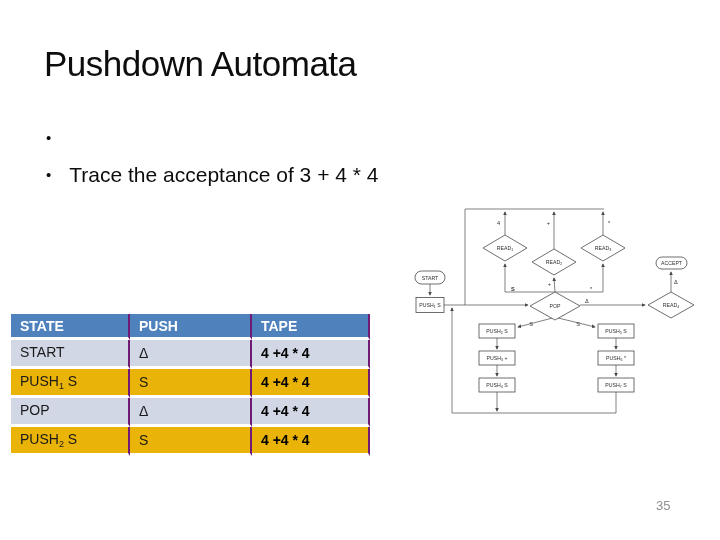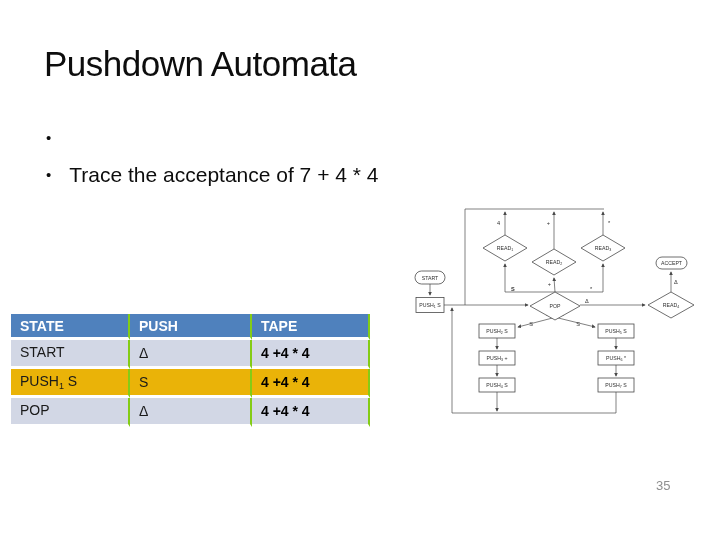--- a/index.html
+++ b/index.html
@@ -13,33 +13,33 @@
   }
   .bullets{position:absolute;left:46px;top:126px;}
   .bullet-row{display:flex;align-items:flex-start;margin-bottom:13px;}
   .bullet-dot{font-size:15px;line-height:24px;margin-right:18px;color:#0d0d0d;}
   .bullet-text{font-size:21px;line-height:24px;color:#0d0d0d;}
   table.trace{
     position:absolute;left:11px;top:314px;border-collapse:separate;border-spacing:0;
     font-size:14px;table-layout:fixed;width:359px;
   }
   table.trace th,table.trace td{
-    border-right:2px solid #84cc16;border-bottom:3px solid #ffffff;
+    border-right:2px solid #701a75;border-bottom:3px solid #ffffff;
     padding:0 0 0 9px;text-align:left;vertical-align:middle;white-space:nowrap;
   }
   table.trace th{
     background:#4f81bd;color:#ffffff;font-weight:bold;height:23px;font-size:14px;
   }
   table.trace td{height:26px;color:#1a1a1a;}
   table.trace tr.dark td{background:#d2d7e5;}
   table.trace tr.light td{background:#eab308;}
   table.trace td.tape{font-weight:bold;color:#000;}
   sub.cellsub{font-size:9px;vertical-align:-3px;}
   .page-number{
-    position:absolute;left:656px;top:478px;font-size:13px;color:#8f8f8f;
+    position:absolute;left:656px;top:498px;font-size:13px;color:#8f8f8f;
   }
   svg.pda{position:absolute;left:400px;top:195px;}
   svg.pda text{font-family:"Liberation Sans",sans-serif;fill:#2e2e2e;}
   .nodetext{font-size:5.2px;}
   .edgetext{font-size:5.6px;}
   .shape{fill:#ffffff;stroke:#4a4a4a;stroke-width:0.8;}
   .wire{fill:none;stroke:#4a4a4a;stroke-width:0.7;}
 </style>
 </head>
 <body>
@@ -47,21 +47,21 @@
 <div class="slide">
 
   <div class="title">Pushdown Automata</div>
 
   <div class="bullets">
     <div class="bullet-row">
       <span class="bullet-dot">•</span>
     </div>
     <div class="bullet-row">
       <span class="bullet-dot">•</span>
-      <span class="bullet-text">Trace the acceptance of 7 + 4 * 4</span>
+      <span class="bullet-text">Trace the acceptance of 3 + 4 * 4</span>
     </div>
   </div>
 
   <table class="trace">
     <colgroup>
         <col style="width:119px">
         <col style="width:122px">
         <col style="width:118px">
       </colgroup>
     <tbody>
@@ -76,20 +76,25 @@
       <td class="tape">4 +4 * 4</td>
     </tr>
     <tr class="light">
       <td><span>PUSH</span><sub class="cellsub">1</sub><span> S</span></td>
       <td>S</td>
       <td class="tape">4 +4 * 4</td>
     </tr>
     <tr class="dark">
       <td><span>POP</span><sub class="cellsub"></sub><span></span></td>
       <td>Δ</td>
+      <td class="tape">4 +4 * 4</td>
+    </tr>
+    <tr class="light">
+      <td><span>PUSH</span><sub class="cellsub">2</sub><span> S</span></td>
+      <td>S</td>
       <td class="tape">4 +4 * 4</td>
     </tr>
   </tbody>
     </table>
 
   <svg class="pda" width="320" height="270" viewBox="0 0 320 270">
     <defs>
       <marker id="arr" viewBox="0 0 6 6" refX="5" refY="3" markerWidth="5.5" markerHeight="5.5" orient="auto">
         <path d="M0,0 L6,3 L0,6 z" fill="#4a4a4a"></path>
       </marker>

